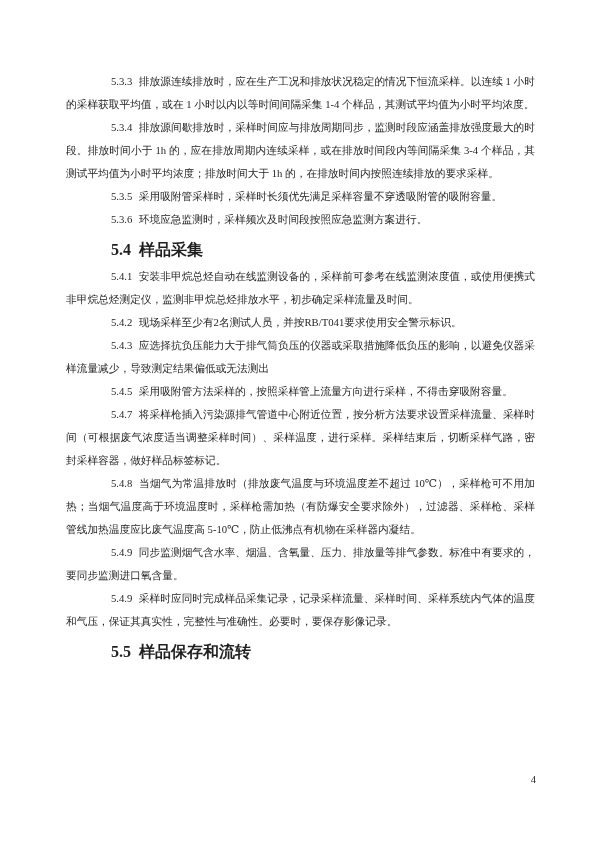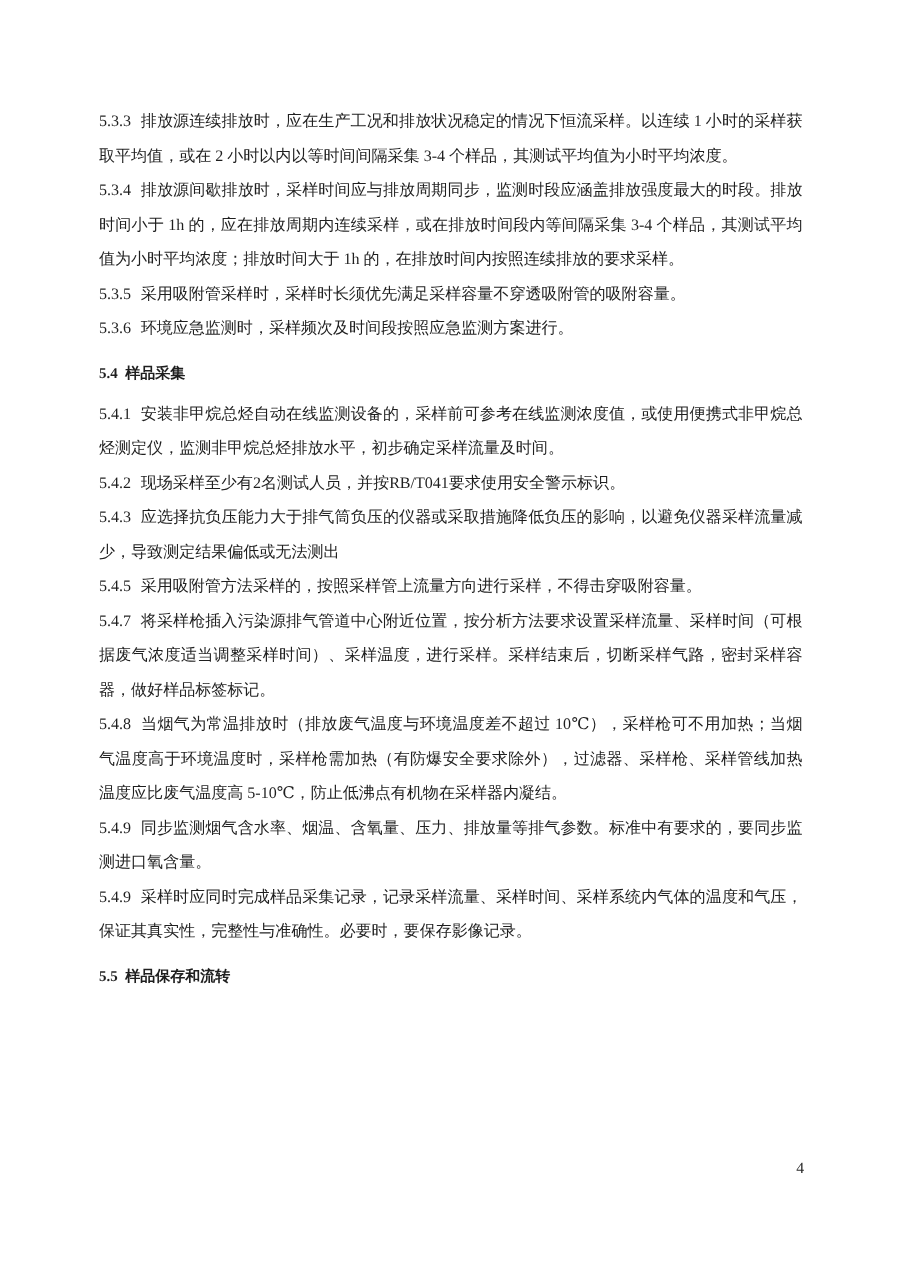--- a/index.html
+++ b/index.html
@@ -21,43 +21,43 @@
     left: 66px; top: 70px;
     width: 469px;
   }
   .para {
     margin: 0;
     font-size: 10.7px;
     line-height: 23px;
     text-align: justify;
     text-justify: inter-character;
   }
-  .num { margin-right: 0.6em; white-space: nowrap; }
+  .num { margin-right: 0.6em; white-space: nowrap; margin-left: 45px; }
   .heading {
     margin: 7px 0 4px 0;
-    font-size: 10px;
+    font-size: 16px;
     line-height: 23px;
     font-weight: bold;
     text-align: left;
   }
   .heading .num { margin-right: 0.5em; }
   .page-num {
     position: absolute;
     right: 64px; top: 774px;
     font-size: 10.5px;
     color: #2a2a2a;
   }
 </style>
 </head>
 <body>
 
 <div class="page">
   <div class="content">
 
-    <p class="para"><span class="num">5.3.3</span><span>排放源连续排放时，应在生产工况和排放状况稳定的情况下恒流采样。以连续 1 小时的采样获取平均值，或在 2 小时以内以等时间间隔采集 3-4 个样品，其测试平均值为小时平均浓度。</span></p>
+    <p class="para"><span class="num">5.3.3</span><span>排放源连续排放时，应在生产工况和排放状况稳定的情况下恒流采样。以连续 1 小时的采样获取平均值，或在 1 小时以内以等时间间隔采集 1-4 个样品，其测试平均值为小时平均浓度。</span></p>
 
     <p class="para"><span class="num">5.3.4</span><span>排放源间歇排放时，采样时间应与排放周期同步，监测时段应涵盖排放强度最大的时段。排放时间小于 1h 的，应在排放周期内连续采样，或在排放时间段内等间隔采集 3-4 个样品，其测试平均值为小时平均浓度；排放时间大于 1h 的，在排放时间内按照连续排放的要求采样。</span></p>
 
     <p class="para"><span class="num">5.3.5</span><span>采用吸附管采样时，采样时长须优先满足采样容量不穿透吸附管的吸附容量。</span></p>
 
     <p class="para"><span class="num">5.3.6</span><span>环境应急监测时，采样频次及时间段按照应急监测方案进行。</span></p>
 
     <p class="para heading"><span class="num">5.4</span><span>样品采集</span></p>
 
     <p class="para"><span class="num">5.4.1</span><span>安装非甲烷总烃自动在线监测设备的，采样前可参考在线监测浓度值，或使用便携式非甲烷总烃测定仪，监测非甲烷总烃排放水平，初步确定采样流量及时间。</span></p>

